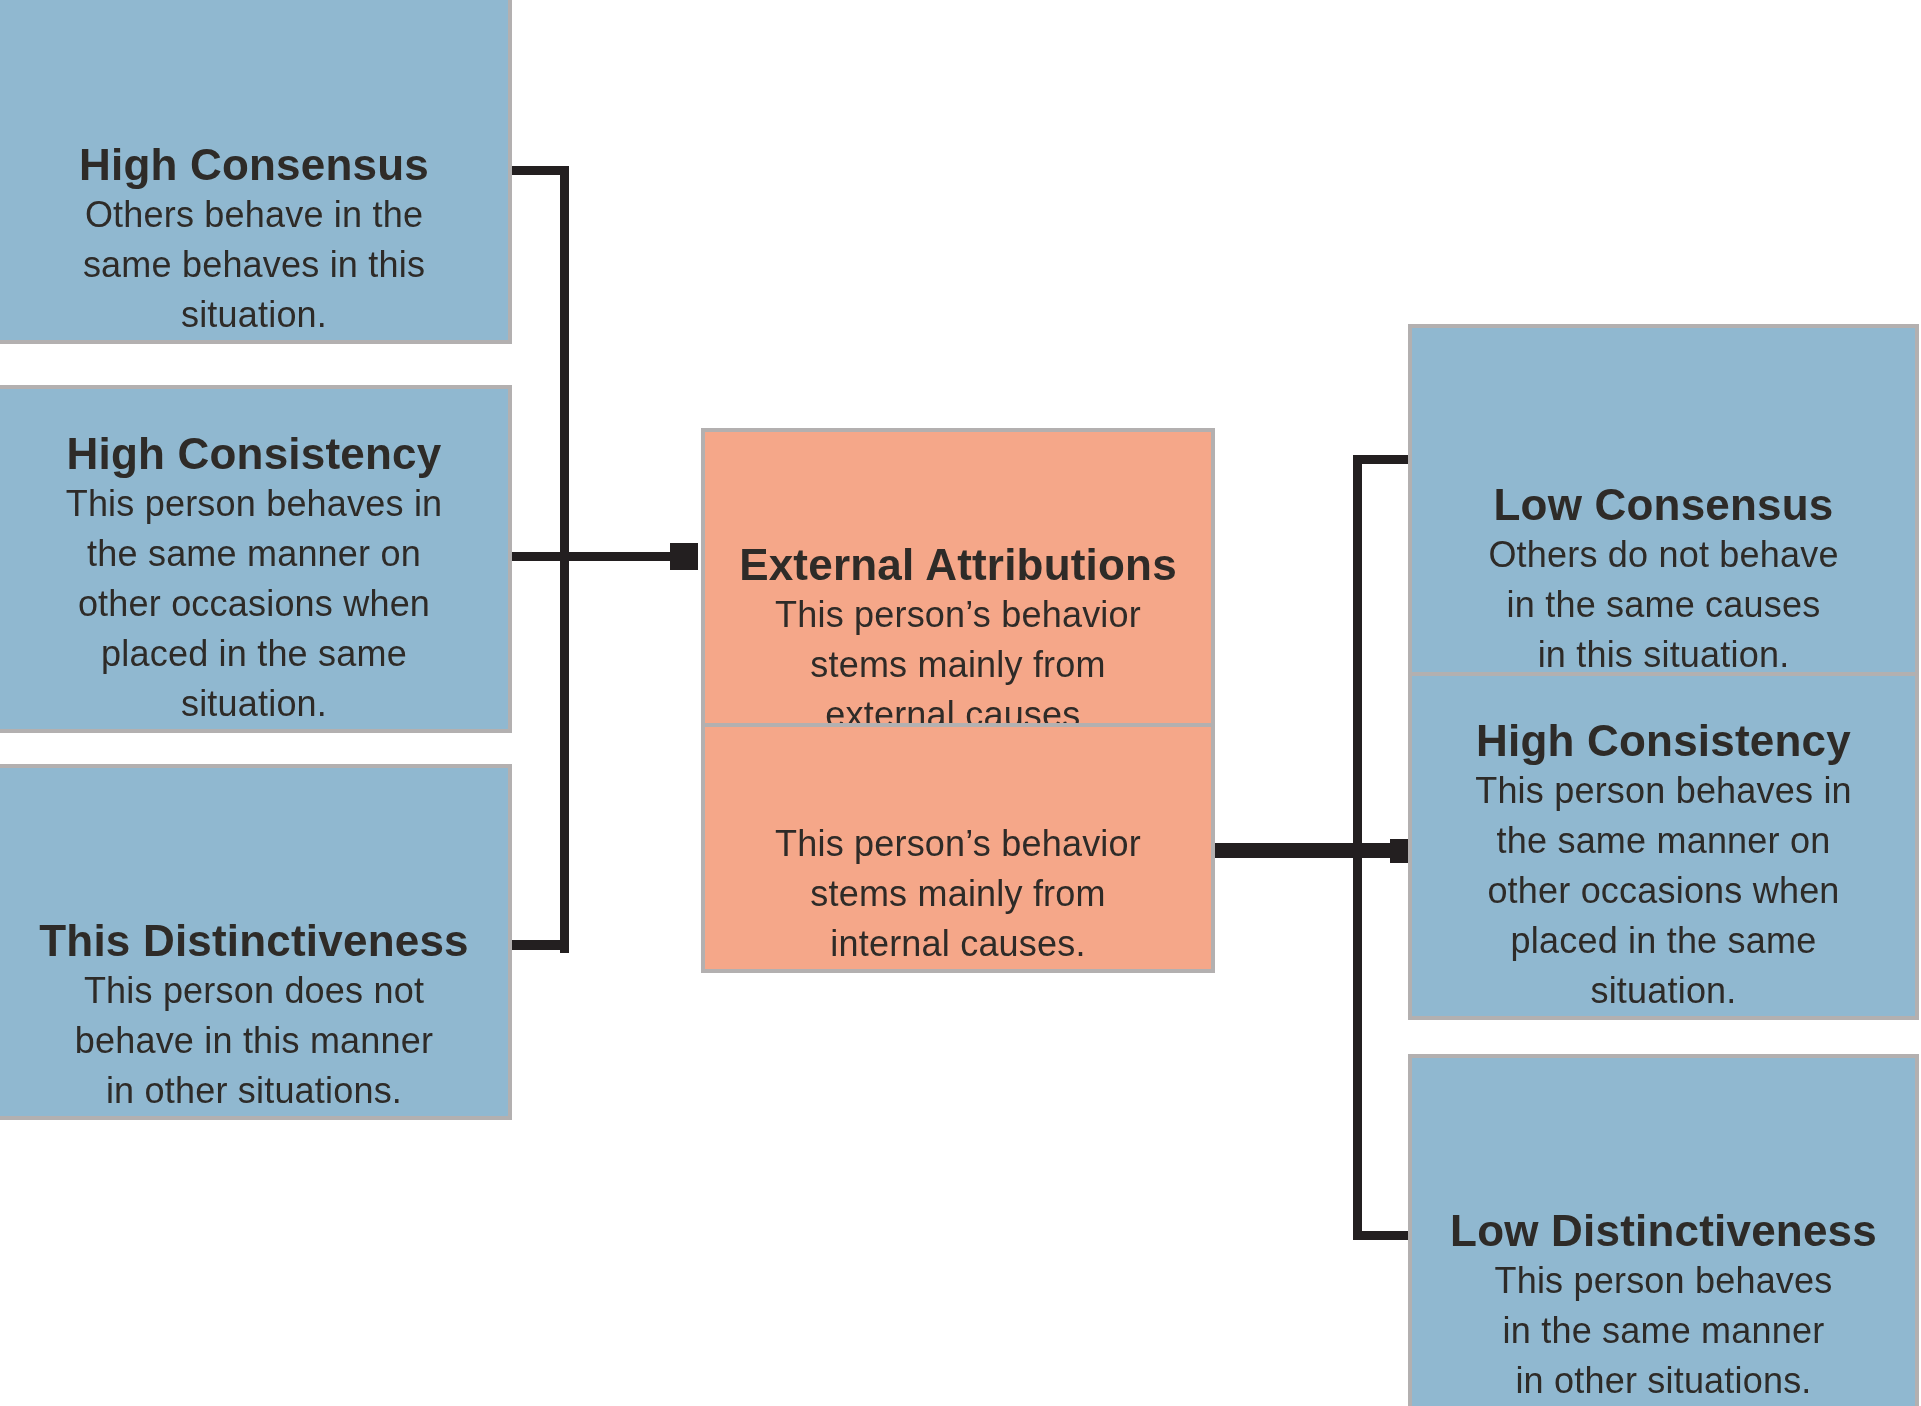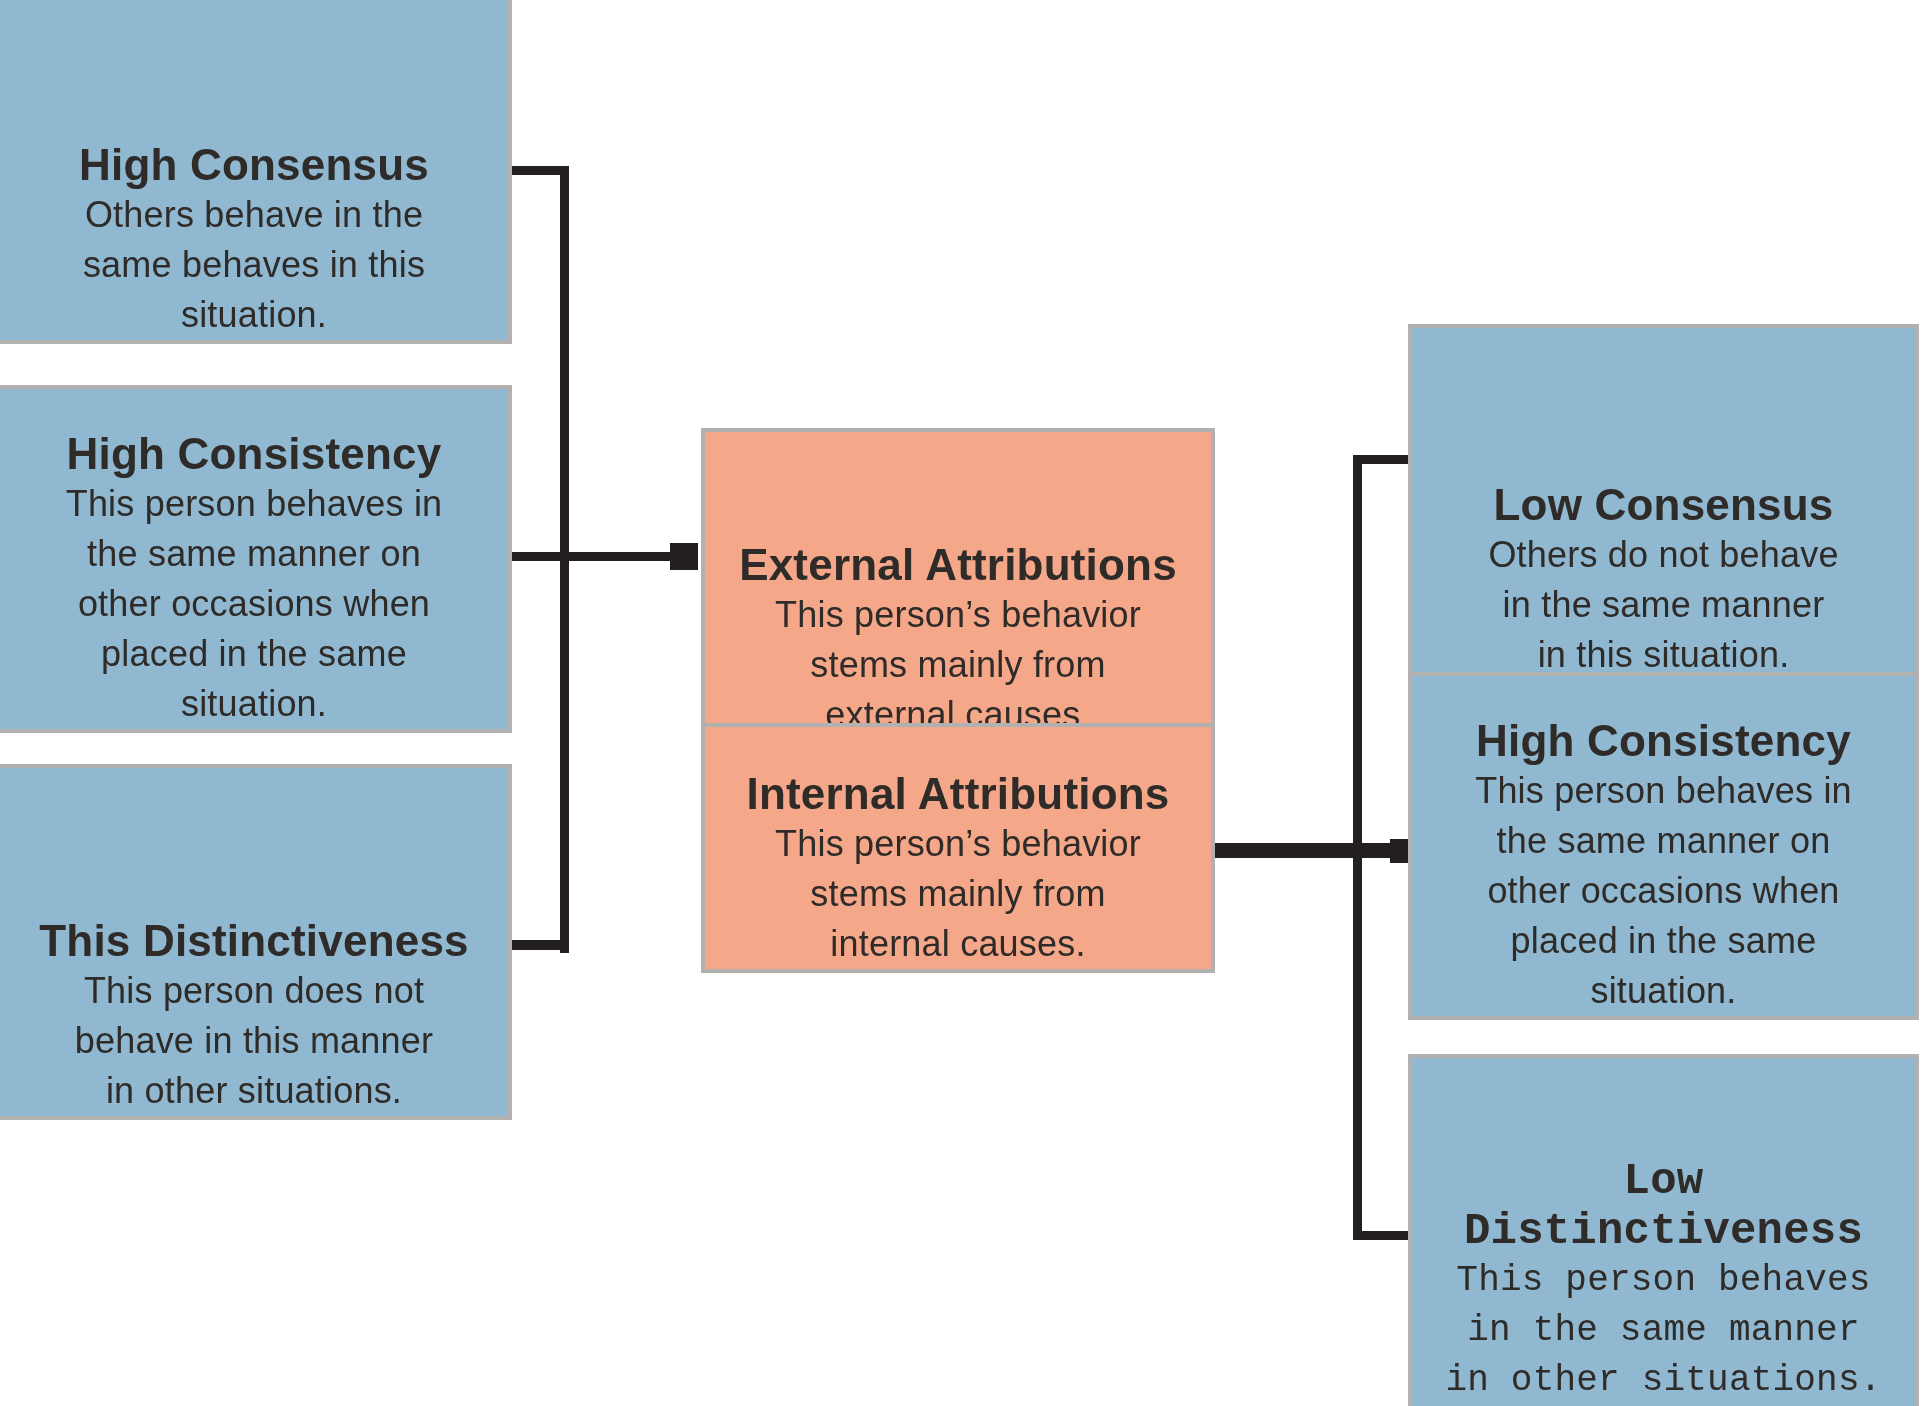--- a/index.html
+++ b/index.html
@@ -34,21 +34,21 @@
     letter-spacing:0.2px;
   }
   .line{
     position:absolute;
     background:var(--connector,#231f20);
     z-index:1;
   }
   
   .cut-left{border-left:none;}
   .cut-top{border-top:none;}
-  .cut-bottom{border-bottom:none;font-family:Liberation Mono, monospace;}
+  .cut-bottom{border-bottom:none;}
 </style>
 </head>
 <body>
 
 <div class="canvas">
 
   <div class="line" style="left:503px;top:166px;width:66px;height:9px;"></div>
   <div class="line" style="left:560px;top:166px;width:9px;height:787px;"></div>
   <div class="line" style="left:503px;top:552px;width:172px;height:9px;"></div>
   <div class="line" style="left:670px;top:543px;width:28px;height:27px;"></div>
@@ -84,30 +84,29 @@
   </div>
 
   <div class="box salmon" style="left:701px;top:428px;width:514px;height:316px;">
     <div class="heading">External Attributions</div>
     <div class="body">This person’s behavior
 stems mainly from
 external causes.</div>
   </div>
 
   <div class="box salmon" style="left:701px;top:723px;width:514px;height:250px;">
-    <div class="heading">Internal Attributions</div>
     <div class="body">This person’s behavior
 stems mainly from
 internal causes.</div>
   </div>
 
   <div class="box blue" style="left:1408px;top:280px;width:511px;height:360px;margin-top:44px;">
     <div class="heading">Low Consensus</div>
     <div class="body">Others do not behave
-in the same manner
+in the same causes
 in this situation.</div>
   </div>
 
   <div class="box blue" style="left:1408px;top:672px;width:511px;height:348px;">
     <div class="heading">High Consistency</div>
     <div class="body">This person behaves in
 the same manner on
 other occasions when
 placed in the same
 situation.</div>

